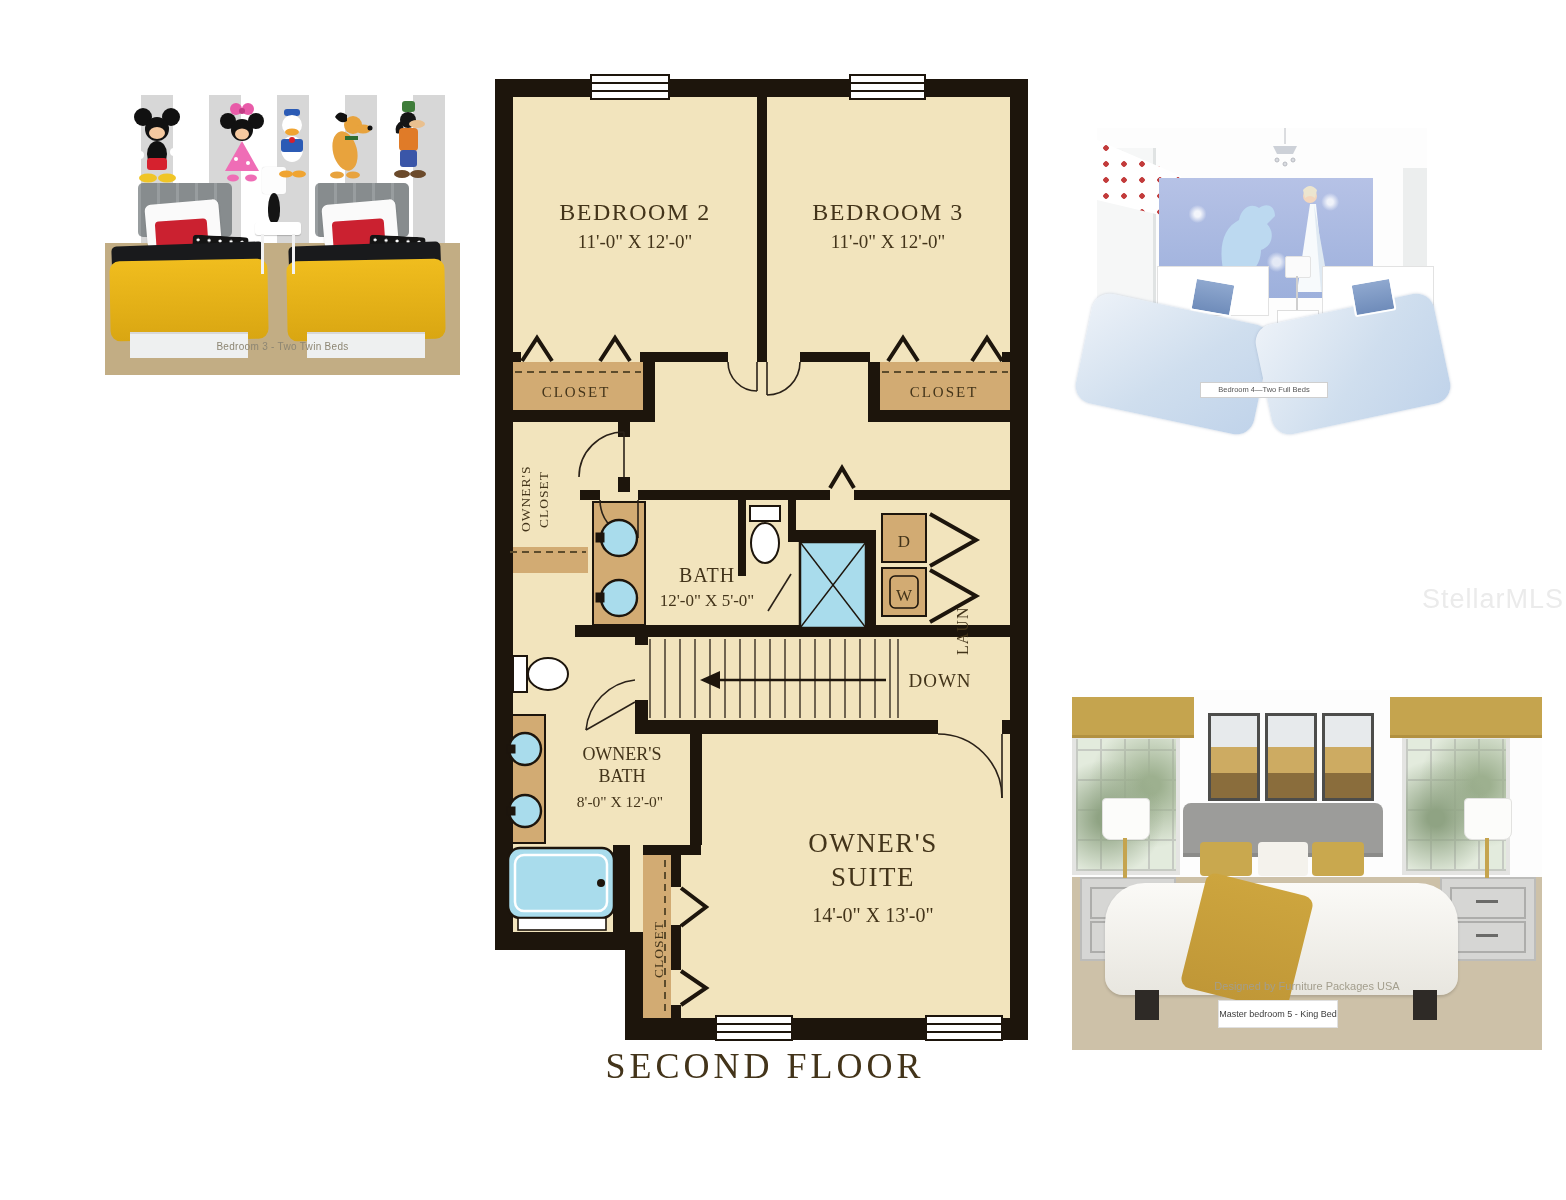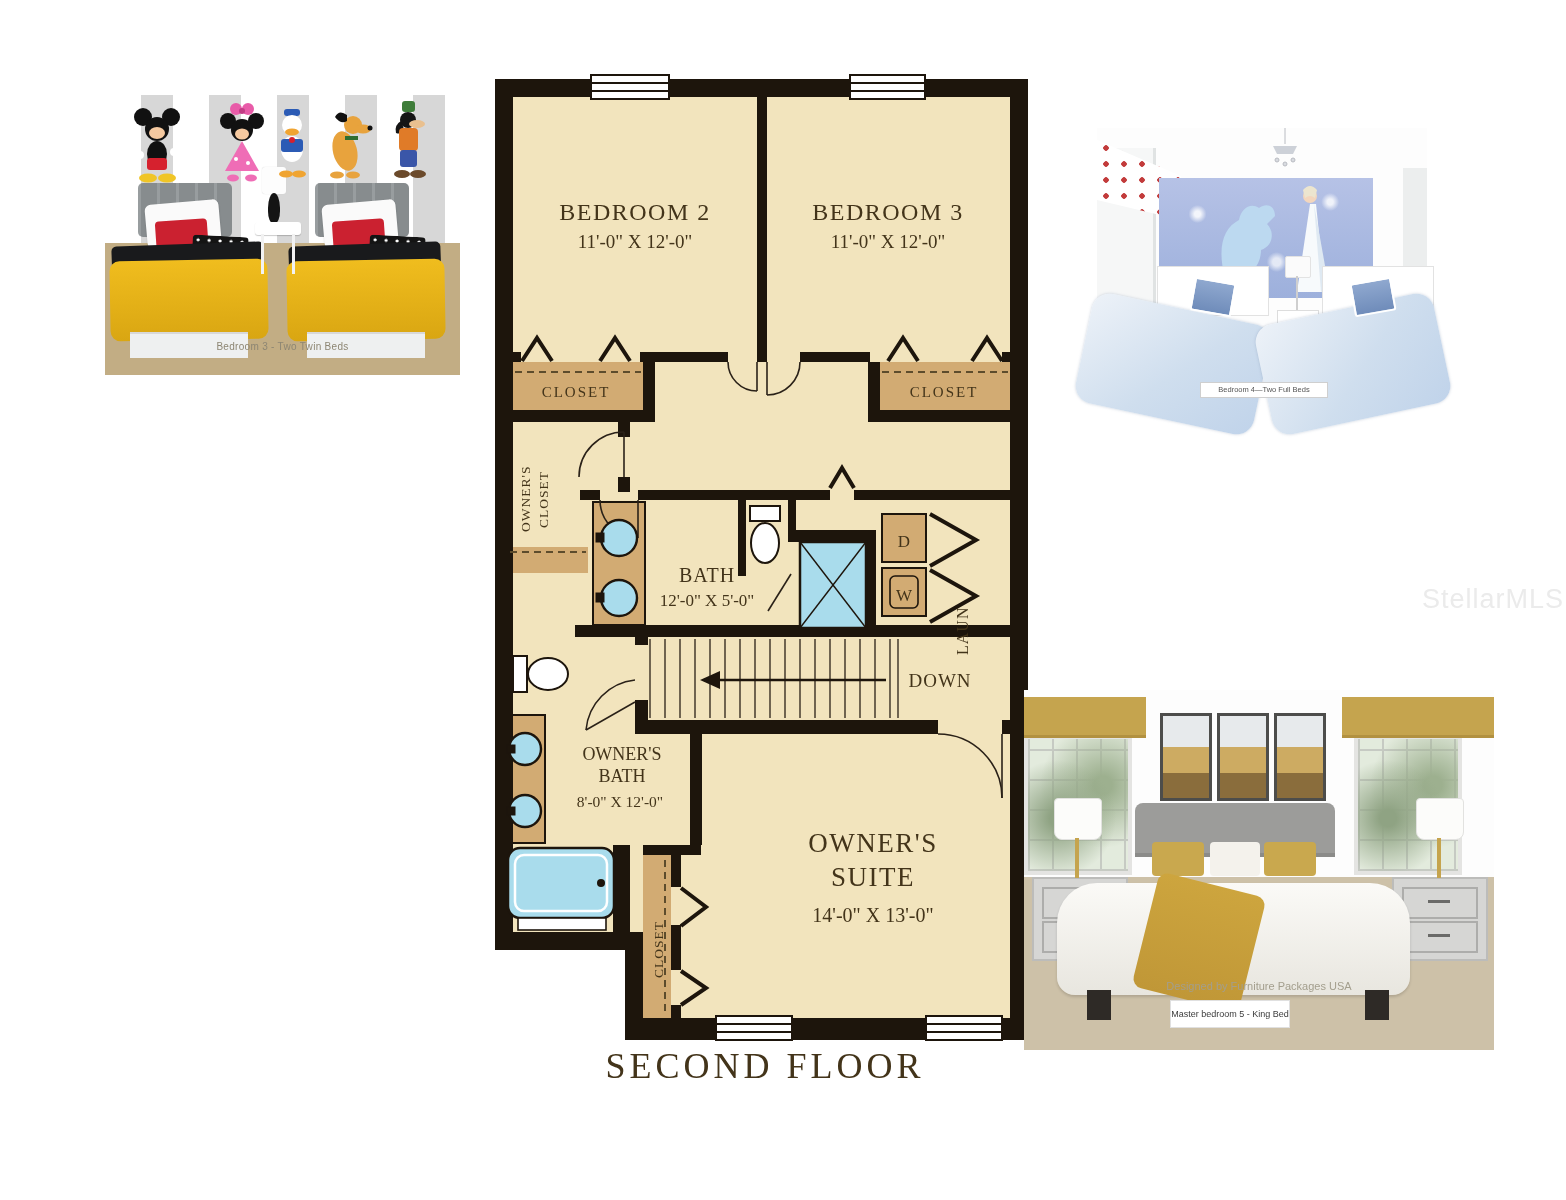--- a/index.html
+++ b/index.html
@@ -63,21 +63,21 @@
      background:linear-gradient(135deg,#edf2f8,#cfdeee 55%,#c0d3ea);box-shadow:0 0 3px rgba(120,140,170,.4);}
   .fz-pil{top:152px;width:38px;height:30px;border:2px solid #fff;border-radius:3px;
      background:linear-gradient(#8fa8cf,#6f8cba);}
   .fz-stand{left:180px;top:182px;width:40px;height:36px;background:#ffffff;border:1px solid #dddddd;}
   .fz-lampshade{left:188px;top:128px;width:24px;height:20px;background:#fbfbfb;border:1px solid #e3e3e3;border-radius:2px;}
   .fz-lampstem{left:199px;top:148px;width:2px;height:34px;background:#cfcfcf;}
   .fz-caption{left:103px;top:254px;width:126px;height:14px;background:#ffffff;border:1px solid #cfcfcf;
      font-size:7.5px;color:#555;text-align:center;line-height:14px;}
 
   
-  #photo-master{left:1024px;top:690px;width:470px;height:360px;background:#fdfdfd;}
+  #photo-master{left:1072px;top:690px;width:470px;height:360px;background:#fdfdfd;}
   .ms-carpet{left:0;top:187px;width:470px;height:173px;background:#cdc1a8;}
   .ms-valance{top:7px;width:122px;height:38px;background:#c5a44e;border-bottom:3px solid #b29140;}
   .ms-window{top:45px;width:100px;height:132px;border:4px solid #e4e4e2;
      background-color:#e3ebdd;
      background-image:
        radial-gradient(circle at 30% 60%,#8fa383 8%,rgba(0,0,0,0) 55%),
        radial-gradient(circle at 75% 35%,#9db08f 8%,rgba(0,0,0,0) 55%),
        repeating-linear-gradient(90deg,#c6cac3 0 2px,rgba(0,0,0,0) 2px 24px),
        repeating-linear-gradient(0deg,#c6cac3 0 2px,rgba(0,0,0,0) 2px 30px);}
   .ms-art{top:23px;width:46px;height:82px;border:3px solid #4d4d4b;background:

